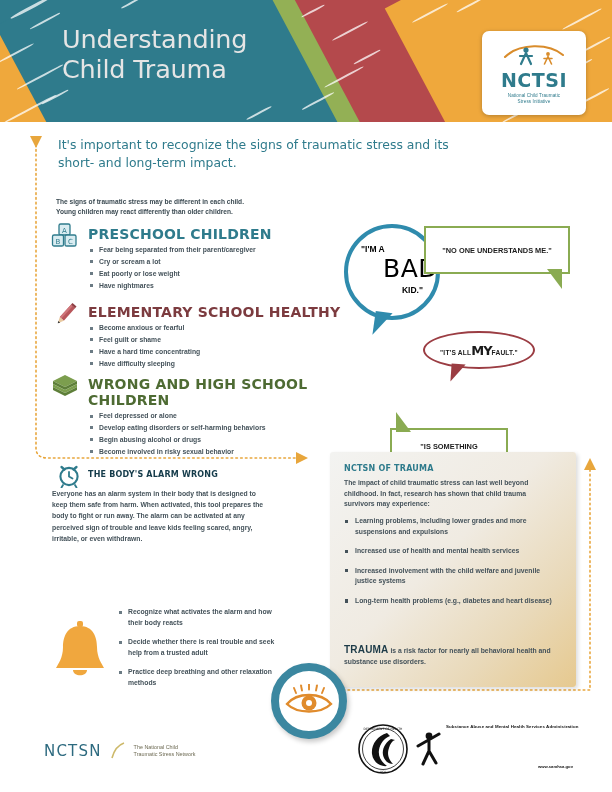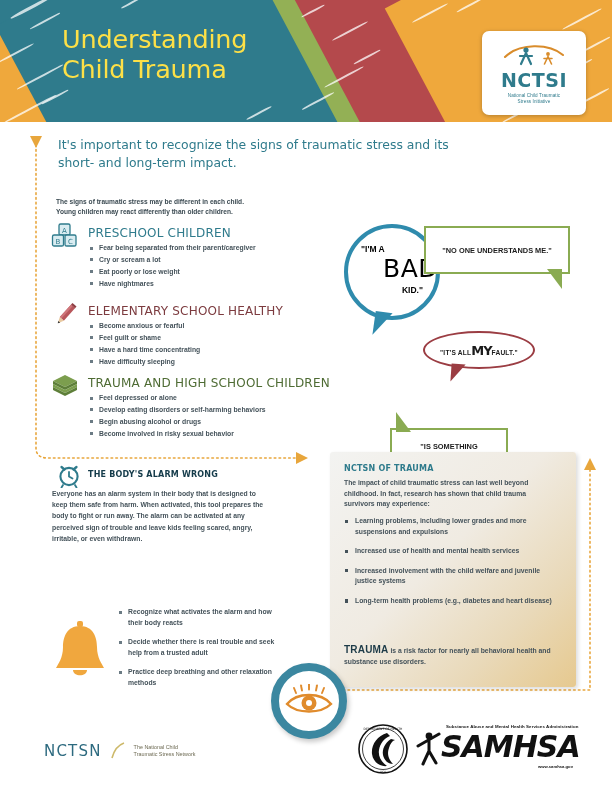--- a/index.html
+++ b/index.html
@@ -41,21 +41,21 @@
     left: 440px; top: -70px; width: 260px; height: 300px;
     background: #efa83c; transform: rotate(-28deg);
   }
   .flecks { position:absolute; left:0; top:0; width:612px; height:122px; }
   .fleck {
     position:absolute; background: rgba(255,255,255,.75);
     transform: rotate(-28deg); border-radius: 40%;
   }
   .banner-title {
     position: absolute; left: 62px; top: 24px;
-    color: #fde047; font-size: 25.5px; line-height: 30px;
+    color: #e5e5e5; font-size: 25.5px; line-height: 30px;
     font-weight: 400; letter-spacing: -0.2px;
     font-family: "DejaVu Sans", sans-serif;
     white-space: pre-line; z-index: 5;
   }
   .nctsi-card {
     position:absolute; right: 26px; top: 31px;
     width: 104px; height: 84px; background:#fff;
     border-radius: 7px; z-index: 6;
     display:flex; flex-direction:column; align-items:center; justify-content:center;
     box-shadow: 0 1px 4px rgba(0,0,0,.25);
@@ -80,21 +80,21 @@
     position:absolute; left:56px; top:197px; width:300px;
     color:#3b4a52; font-size:6.6px; line-height:9.6px; font-weight:700;
   }
 
   
   .path-svg { position:absolute; left:0; top:0; width:612px; height:792px; pointer-events:none; }
 
   
   .sect { position:absolute; }
   .sect-head {
-    font-size:12px; font-weight:400; letter-spacing:.2px;
+    font-size:14px; font-weight:700; letter-spacing:.2px;
     font-family:"DejaVu Sans", sans-serif;
   }
   .sect-list { list-style:none; margin-top:3px; }
   .sect-list li {
     position:relative; padding-left:11px;
     font-size:6.8px; line-height:10.6px; color:#44525a; font-weight:700;
     margin-bottom:1.3px;
   }
   .sect-list li::before {
     content:""; position:absolute; left:2px; top:3.5px;
@@ -345,21 +345,21 @@
 
   <div class="sect" style="left:88px; top:376px; width:262px;">
     <svg class="ic" viewBox="0 0 30 30">
       <g>
         <polygon points="15,3 27,9 15,15 3,9" fill="#7c9e4e"></polygon>
         <polygon points="15,15 27,9 27,12 15,18 3,12 3,9" fill="#5e7f39"></polygon>
         <polygon points="15,18 27,12 27,15 15,21 3,15 3,12" fill="#7c9e4e"></polygon>
         <polygon points="15,21 27,15 27,18 15,24 3,18 3,15" fill="#5e7f39"></polygon>
       </g>
     </svg>
-    <div class="sect-head h-green">TRAUMA AND HIGH SCHOOL CHILDREN</div>
+    <div class="sect-head h-green">WRONG AND HIGH SCHOOL CHILDREN</div>
     <ul class="sect-list">
       <li>Feel depressed or alone</li>
       <li>Develop eating disorders or self-harming behaviors</li>
       <li>Begin abusing alcohol or drugs</li>
       <li>Become involved in risky sexual behavior</li>
     </ul>
   </div>
 
   <div class="bub" style="left:344px; top:224px;">
     <div class="bub-circle">
@@ -453,17 +453,16 @@
     <text x="26" y="6.5" font-size="3.1" fill="#111" text-anchor="middle" font-family="DejaVu Sans">DEPARTMENT OF HEALTH</text>
     <text x="26" y="49.5" font-size="3.1" fill="#111" text-anchor="middle" font-family="DejaVu Sans">USA</text>
   </svg>
 
   <div class="samhsa">
     <svg style="position:absolute;left:0;top:6px;width:26px;height:36px;" viewBox="0 0 26 36">
       <circle cx="14" cy="6" r="3.4" fill="#111"></circle>
       <path d="M14 9.5 L14 21 M14 21 L8 34 M14 21 L21 33 M3 16 L24 4" stroke="#111" stroke-width="3" fill="none" stroke-linecap="round"></path>
     </svg>
     <span class="samhsa-top">Substance Abuse and Mental Health Services Administration</span>
-    <span class="samhsa-word">SAMHSA</span>
     <span class="samhsa-url">www.samhsa.gov</span>
   </div>
 
 </div>
 
 </body></html>

